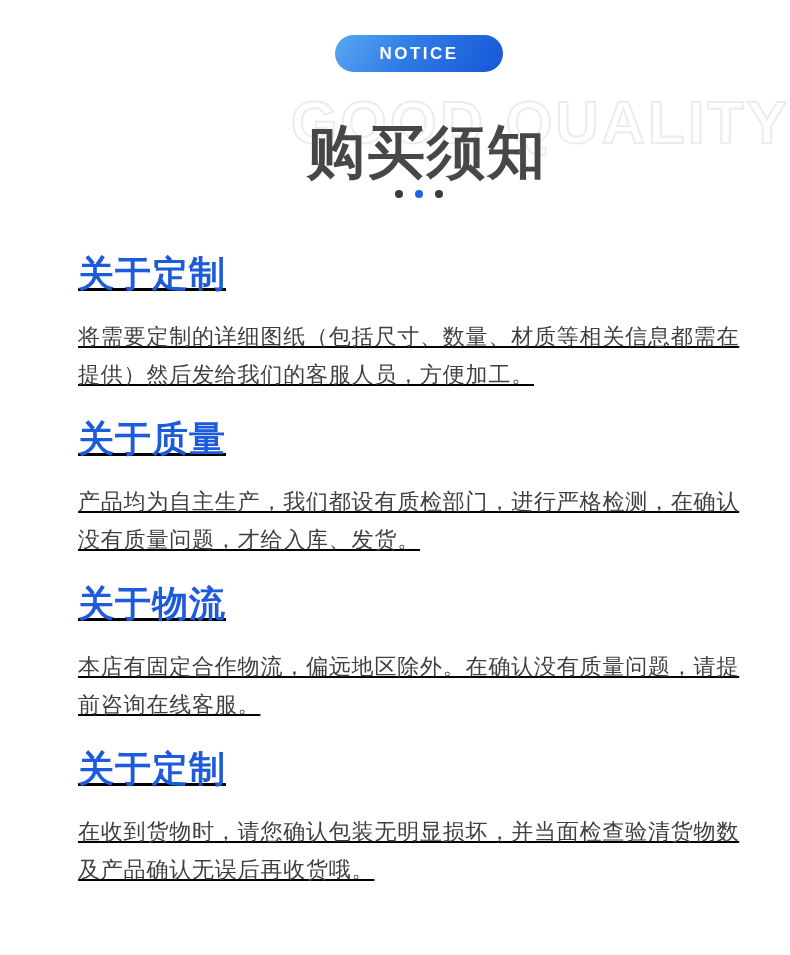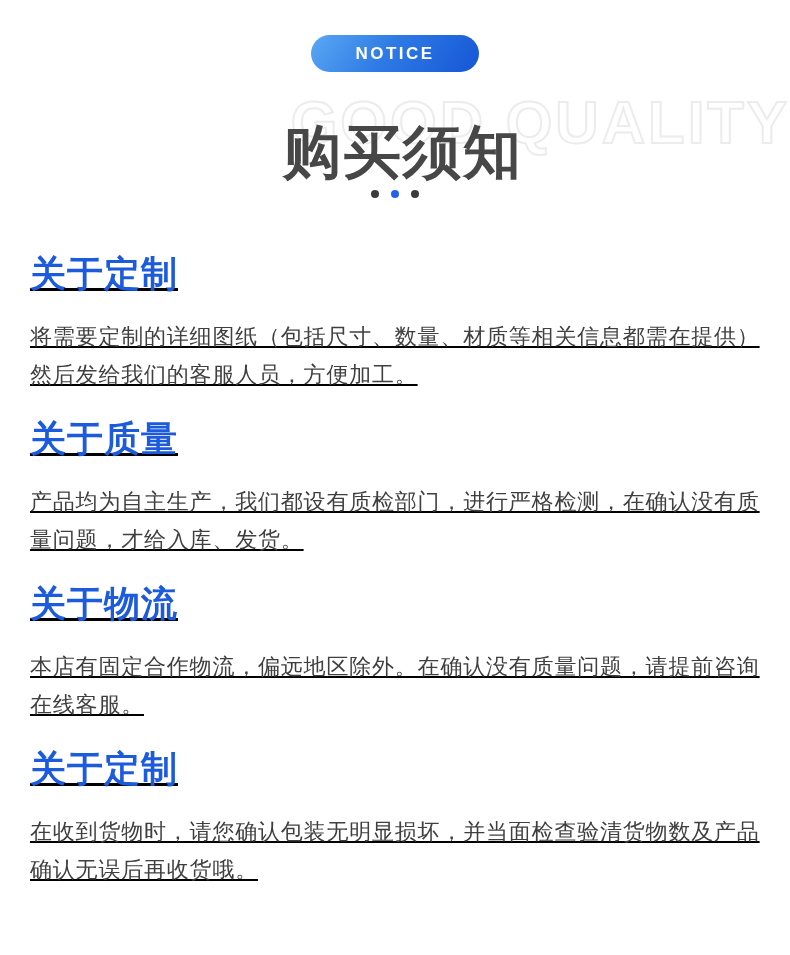--- a/index.html
+++ b/index.html
@@ -9,20 +9,21 @@
       font-family: "Liberation Sans", sans-serif;
     }
     .page {
       position: relative;
       width: 790px;
       height: 955px;
       margin: 0 auto;
       background: #ffffff;
       overflow: hidden;
       box-sizing: border-box;
+      padding-left: 48px;
     }
     .badge {
       width: 168px;
       height: 37px;
       margin: 35px auto 0;
       border-radius: 19px;
       background: linear-gradient(125deg, #5AA8F4 0%, #2E7BE5 45%, #1656D6 100%);
       display: flex;
       align-items: center;
       justify-content: center;

